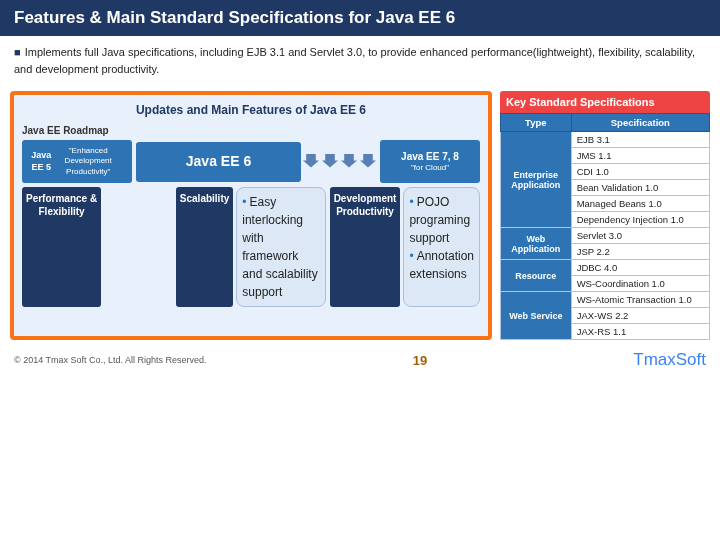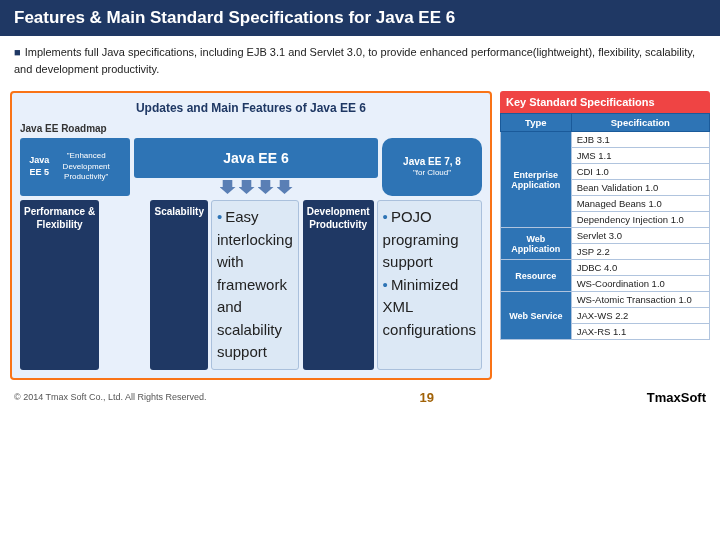--- a/index.html
+++ b/index.html
@@ -35,21 +35,21 @@
     .main-content {
       display: flex;
       padding: 6px 10px;
       gap: 8px;
     }
 
     
     .left-panel {
       flex: 1;
       background: #e8f0fb;
-      border: 2px solid #f97316;
+      border: 4px solid #f97316;
       border-radius: 4px;
       padding: 8px;
     }
 
     .left-panel-title {
       text-align: center;
       font-weight: bold;
       font-size: 12px;
       color: #1f3864;
       margin-bottom: 8px;
@@ -117,21 +117,20 @@
     }
 
     .roadmap-box.ee78 {
       background: #2e74b5;
       width: 100px;
       font-size: 10px;
       display: flex;
       align-items: center;
       justify-content: center;
       flex-direction: column;
-      border-radius: 10px;
     }
 
     
     .features-row {
       display: flex;
       gap: 4px;
       margin-top: 4px;
     }
 
     .feature-col {
@@ -148,23 +147,23 @@
       font-weight: bold;
       font-size: 10px;
       padding: 5px 4px;
       border-radius: 3px;
       line-height: 1.3;
     }
 
     .feature-body {
       background: #dce8f5;
       border: 1px solid #aac0dc;
-      border-radius: 3px;
+      border-radius: 8px;
       padding: 5px;
-      font-size: 15px;
+      font-size: 12px;
       color: #222;
       line-height: 1.5;
     }
 
     .feature-body ul { list-style: none; padding: 0; }
     .feature-body ul li::before { content: "•"; color: #2e74b5; margin-right: 3px; }
 
     
     .right-panel {
       width: 210px;
@@ -220,23 +219,23 @@
     .footer {
       display: flex;
       justify-content: space-between;
       align-items: center;
       padding: 4px 14px;
       font-size: 9px;
       color: #555;
     }
 
     .footer-logo {
-      color: #000000;
-      font-weight: bold;
-      font-size: 13px;
+      color: #3b82f6;
+      font-weight: normal;
+      font-size: 17px;
     }
 
     .page-number {
       font-weight: bold;
       font-size: 13px;
       color: #a16207;
     }
   </style>
 </head>
 <body>
@@ -256,21 +255,21 @@
 
     <div class="roadmap-label">Java EE Roadmap</div>
 
     <div class="roadmap-row">
 
       <div class="roadmap-box ee5">
         <span>Java EE 5</span>
         <span style="font-size:8px; font-weight:normal;">"Enhanced Development Productivity"</span>
       </div>
 
-      <div style="flex:1; display:flex; flex-direction:column; align-items:center; gap:2px;">
+      <div style="flex:1; display:flex; align-items:center; gap:2px;">
         <div class="roadmap-box ee6" style="width:100%; min-height:40px;">
           <span>Java EE 6</span>
         </div>
         <div class="arrows-row">
           <div class="arrow-down"></div>
           <div class="arrow-down"></div>
           <div class="arrow-down"></div>
           <div class="arrow-down"></div>
         </div>
       </div>
@@ -302,21 +301,21 @@
       </div>
 
       <div class="feature-col">
         <div class="feature-header">
           <span>Development</span><br>
           <span>Productivity</span>
         </div>
         <div class="feature-body">
           <ul>
             <li>POJO programing support</li>
-            <li>Minimized XML configurations</li>
+            <li>Annotation extensions</li>
           </ul>
         </div>
       </div>
     </div>
   </div>
 
   <div class="right-panel">
     <div class="right-panel-title">Key Standard Specifications</div>
     <table class="spec-table">
       <thead>

